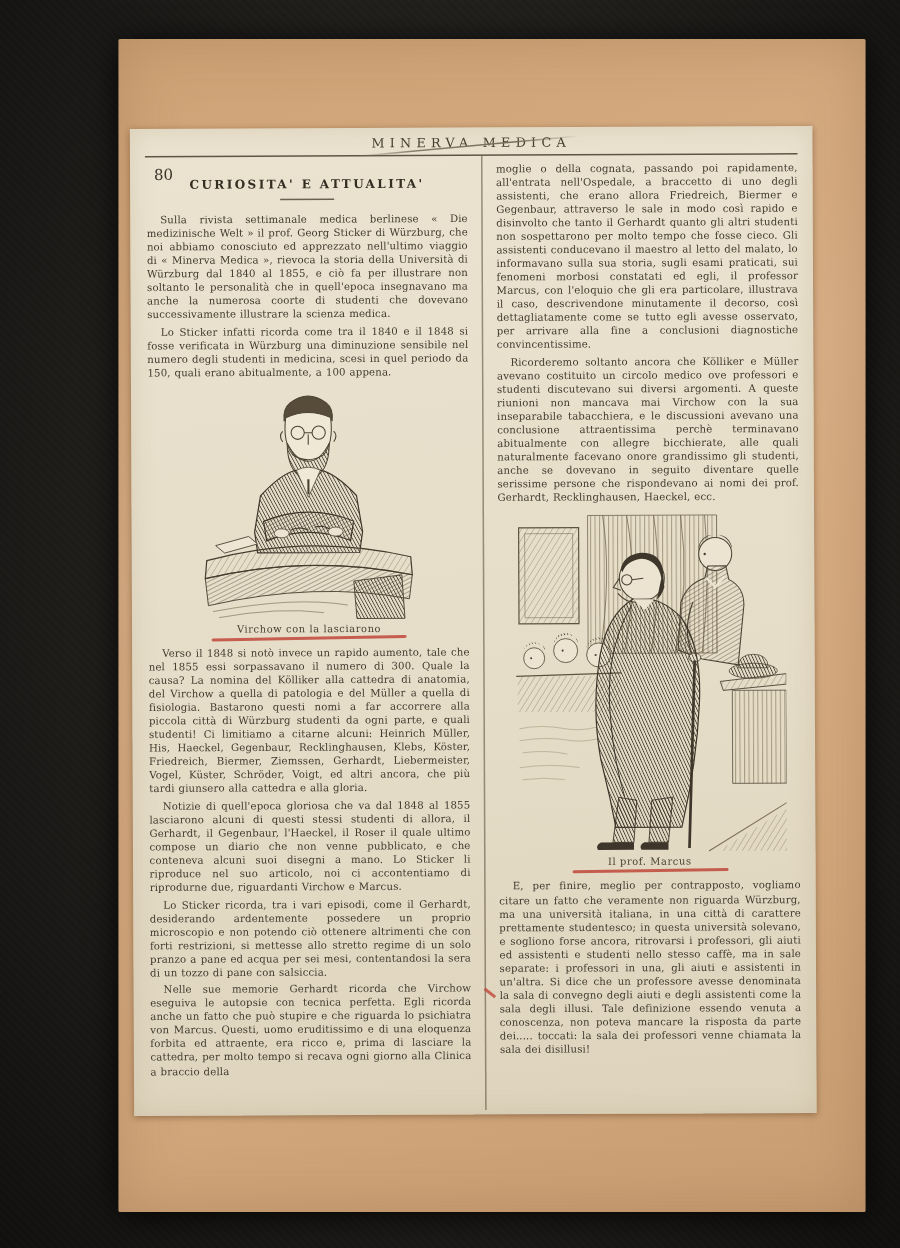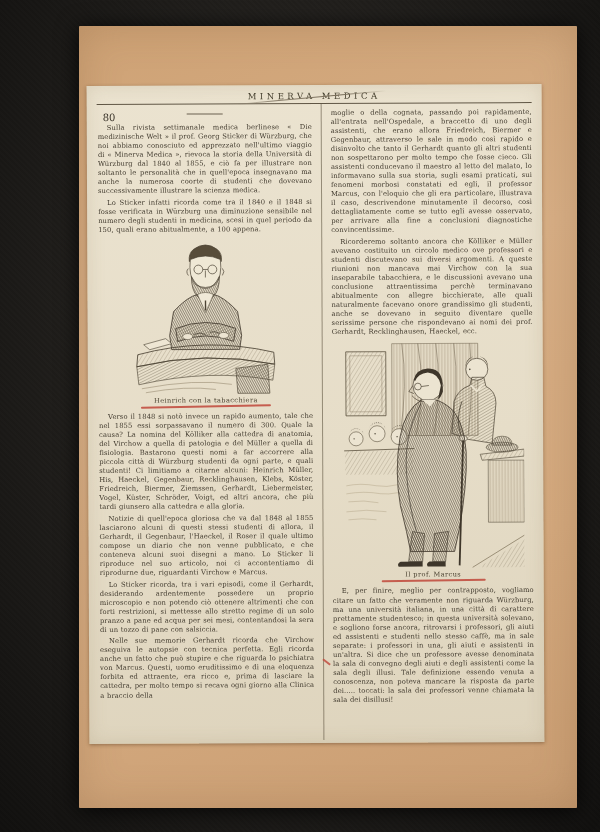--- a/index.html
+++ b/index.html
@@ -57,20 +57,21 @@
 
     <div class="masthead">
       <span class="page-number">80</span>
       <span class="journal-title">MINERVA MEDICA</span>
       <span class="pencil-mark"></span>
     </div>
 
     <div class="cols">
 
       <div class="col-left">
+        <div class="section-heading">CURIOSITA' E ATTUALITA'</div>
         <div class="heading-rule"></div>
 
         <p class="para">Sulla rivista settimanale medica berlinese « Die medizinische Welt » il prof. Georg Sticker di Würzburg, che noi abbiamo conosciuto ed apprezzato nell'ultimo viaggio di « Minerva Medica », rievoca la storia della Università di Würzburg dal 1840 al 1855, e ciò fa per illustrare non soltanto le personalità che in quell'epoca insegnavano ma anche la numerosa coorte di studenti che dovevano successivamente illustrare la scienza medica.</p>
         <p class="para">Lo Sticker infatti ricorda come tra il 1840 e il 1848 si fosse verificata in Würzburg una diminuzione sensibile nel numero degli studenti in medicina, scesi in quel periodo da 150, quali erano abitualmente, a 100 appena.</p>
 
         <div class="figure">
           <svg width="140" height="156" viewBox="0 0 140 156">
             <defs>
               <pattern id="ph-light" width="3.5" height="3.5" patternUnits="userSpaceOnUse" patternTransform="rotate(32)">
                   <line x1="0" y1="0" x2="0" y2="3.5" stroke="#776a53" stroke-width="0.45"></line>
@@ -98,21 +99,21 @@
             <path d="M40,89 Q70,77 100,89 L98,102 Q70,91 42,102 Z" fill="url(#ph-mid)" stroke="#3e362a" stroke-width="0.8"></path>
             <path d="M58,95 q6,-3 12,0 M74,93 q6,-2 11,2" stroke="#3e362a" stroke-width="0.7" fill="none"></path>
             <ellipse cx="52" cy="97" rx="5" ry="3" fill="#ece4d1" stroke="#4a4233" stroke-width="0.5"></ellipse>
             <ellipse cx="88" cy="96" rx="5" ry="3" fill="#ece4d1" stroke="#4a4233" stroke-width="0.5"></ellipse>
             <path d="M8,105 L30,99 L36,104 L14,110 Z" fill="#eee6d3" stroke="#4a4233" stroke-width="0.6"></path>
             <path d="M2,115 Q70,97 138,113 L139,125 Q70,111 1,127 Z" fill="url(#ph-light)" stroke="#453c2e" stroke-width="0.8"></path>
             <path d="M1,127 Q70,111 139,125 L137,141 Q75,129 3,145 Z" fill="url(#ph-mid)" stroke="#453c2e" stroke-width="0.6"></path>
             <path d="M100,129 L132,125 L134,154 L102,154 Z" fill="url(#ph-dark)" stroke="#453c2e" stroke-width="0.6"></path>
             <path d="M6,149 Q60,139 96,145 M10,153 Q50,146 80,150" stroke="#8a7d63" stroke-width="0.5" fill="none"></path>
           </svg>
-          <div class="fig-caption">Heinrich con la tabacchiera</div>
+          <div class="fig-caption">Virchow con la lasciarono</div>
           <span class="red-underline u1"></span>
         </div>
 
         <p class="para">Verso il 1848 si notò invece un rapido aumento, tale che nel 1855 essi sorpassavano il numero di 300. Quale la causa? La nomina del Kölliker alla cattedra di anatomia, del Virchow a quella di patologia e del Müller a quella di fisiologia. Bastarono questi nomi a far accorrere alla piccola città di Würzburg studenti da ogni parte, e quali studenti! Ci limitiamo a citarne alcuni: Heinrich Müller, His, Haeckel, Gegenbaur, Recklinghausen, Klebs, Köster, Friedreich, Biermer, Ziemssen, Gerhardt, Liebermeister, Vogel, Küster, Schröder, Voigt, ed altri ancora, che più tardi giunsero alla cattedra e alla gloria.</p>
         <p class="para">Notizie di quell'epoca gloriosa che va dal 1848 al 1855 lasciarono alcuni di questi stessi studenti di allora, il Gerhardt, il Gegenbaur, l'Haeckel, il Roser il quale ultimo compose un diario che non venne pubblicato, e che conteneva alcuni suoi disegni a mano. Lo Sticker li riproduce nel suo articolo, noi ci accontentiamo di riprodurne due, riguardanti Virchow e Marcus.</p>
         <p class="para">Lo Sticker ricorda, tra i vari episodi, come il Gerhardt, desiderando ardentemente possedere un proprio microscopio e non potendo ciò ottenere altrimenti che con forti restrizioni, si mettesse allo stretto regime di un solo pranzo a pane ed acqua per sei mesi, contentandosi la sera di un tozzo di pane con salsiccia.</p>
         <p class="para">Nelle sue memorie Gerhardt ricorda che Virchow eseguiva le autopsie con tecnica perfetta. Egli ricorda anche un fatto che può stupire e che riguarda lo psichiatra von Marcus. Questi, uomo eruditissimo e di una eloquenza forbita ed attraente, era ricco e, prima di lasciare la cattedra, per molto tempo si recava ogni giorno alla Clinica a braccio della</p>
       </div>
 
       <div class="col-right">

